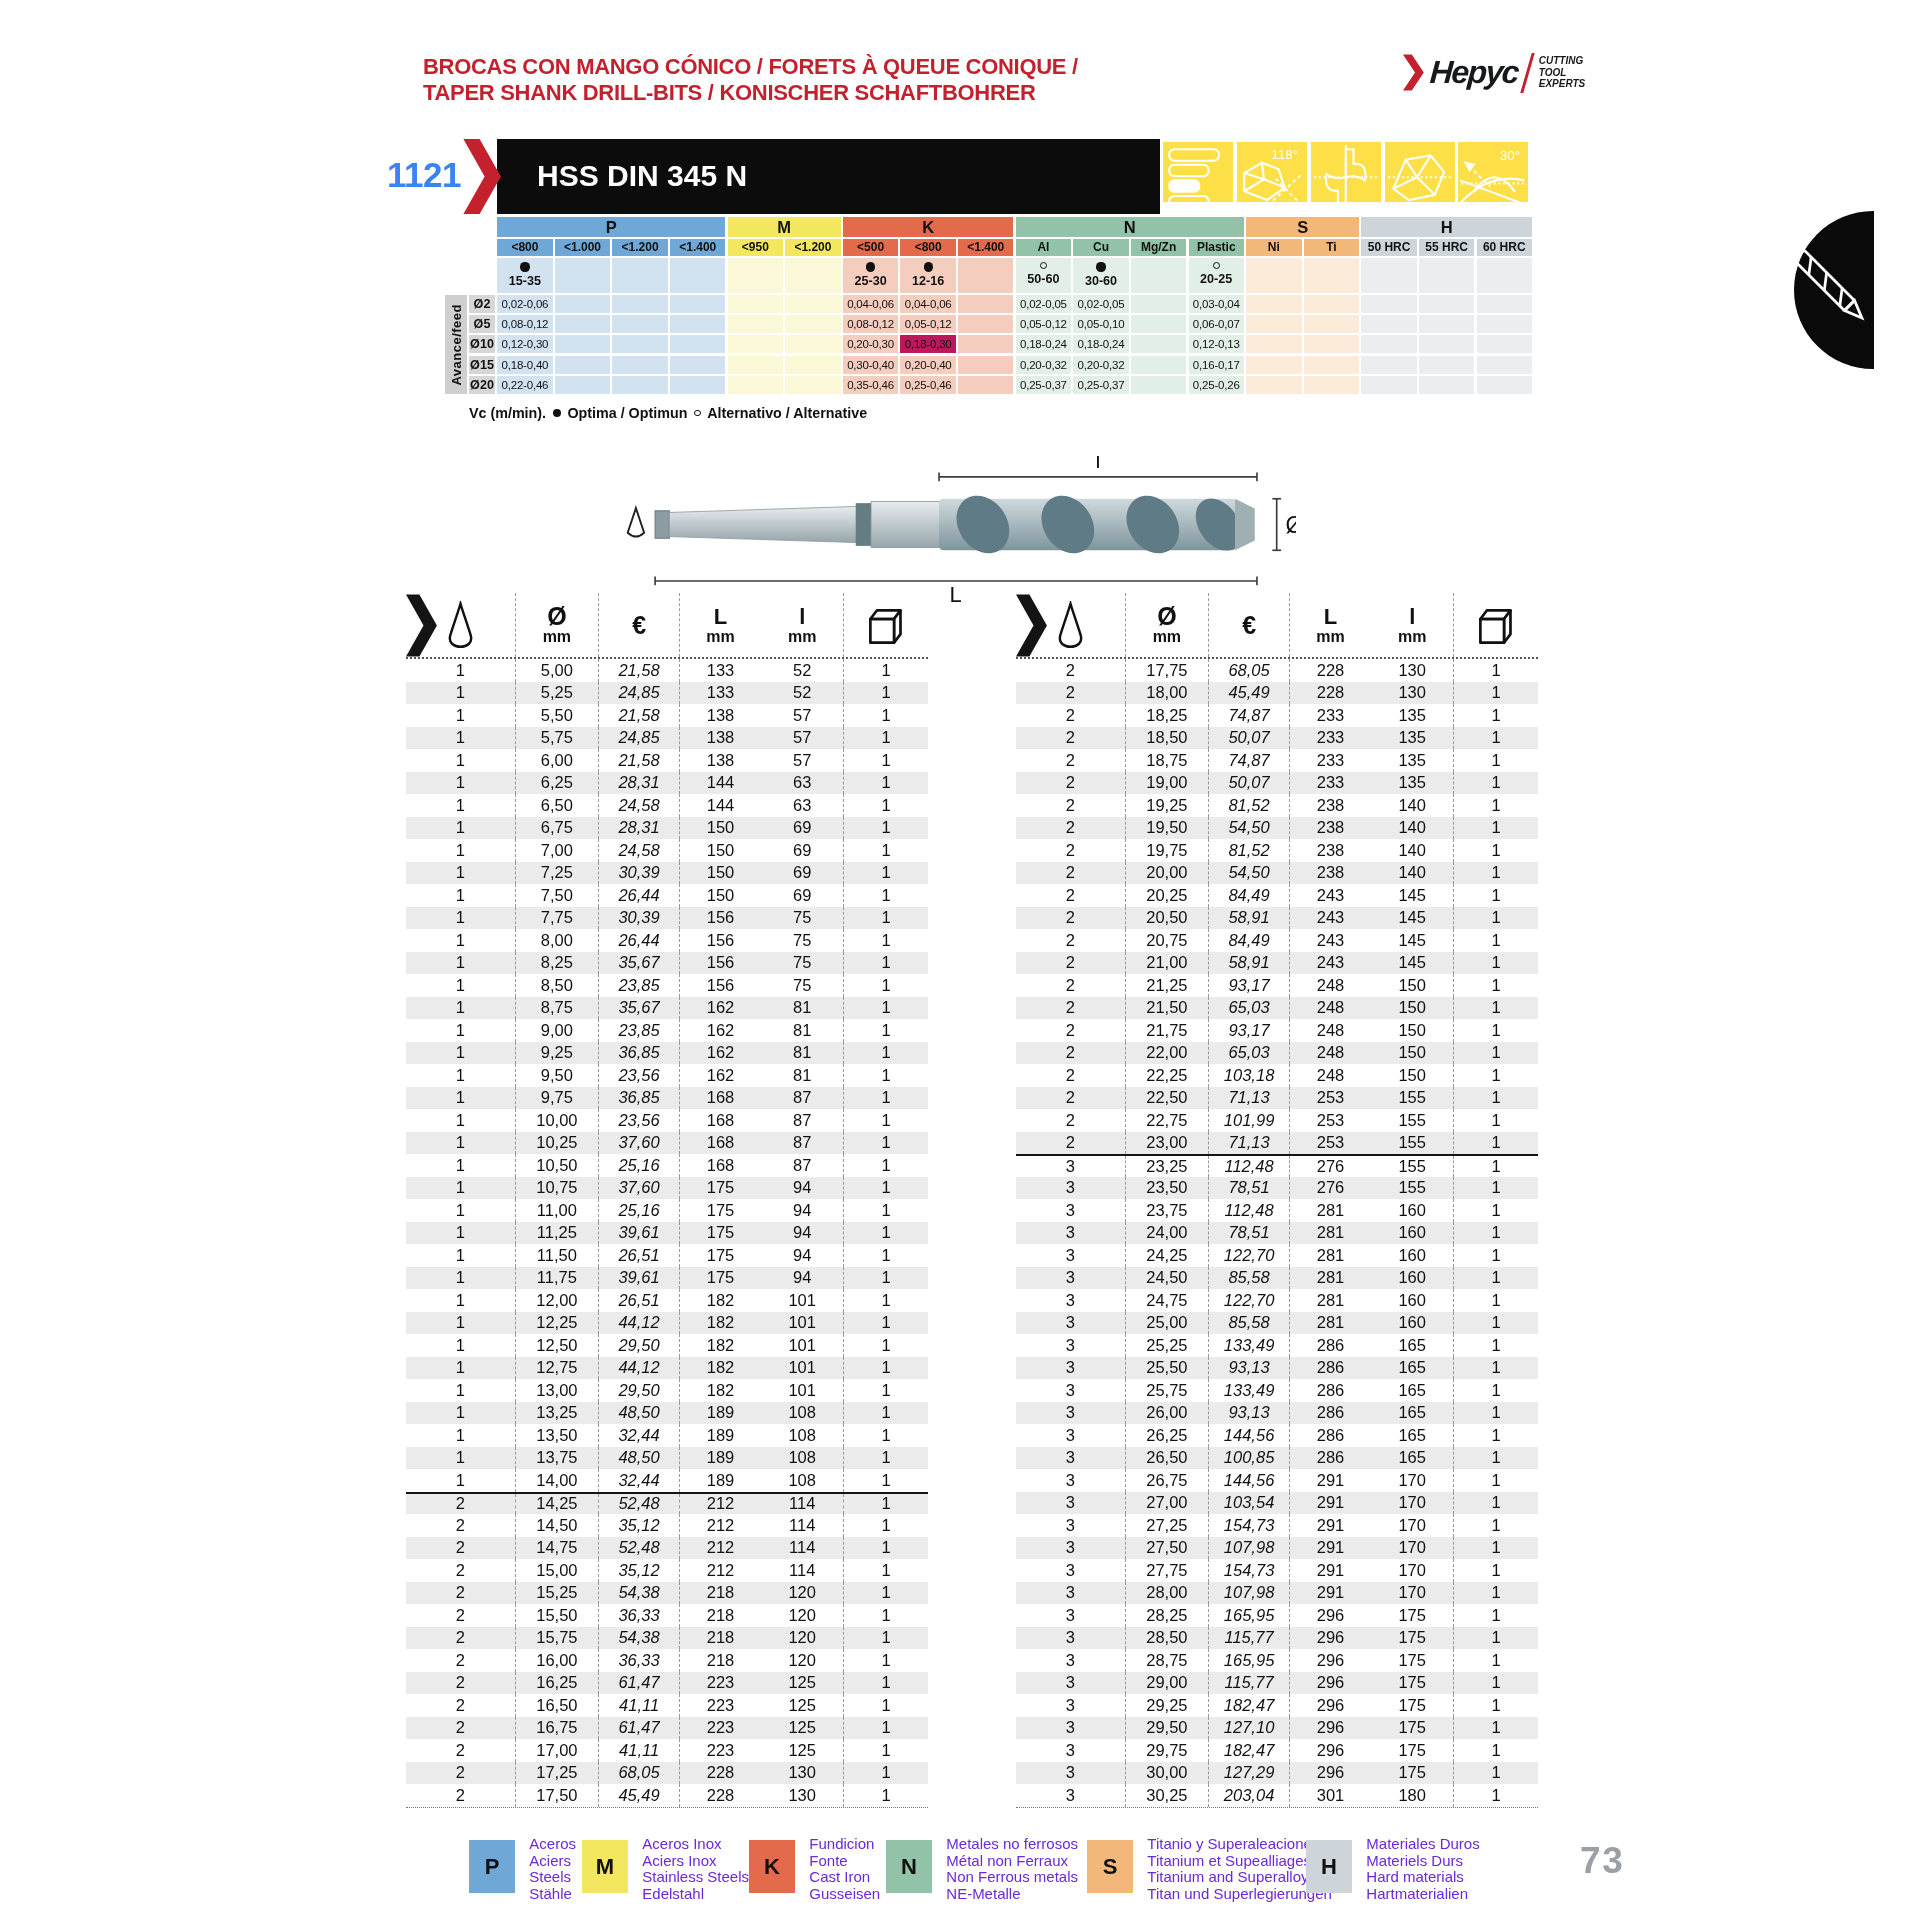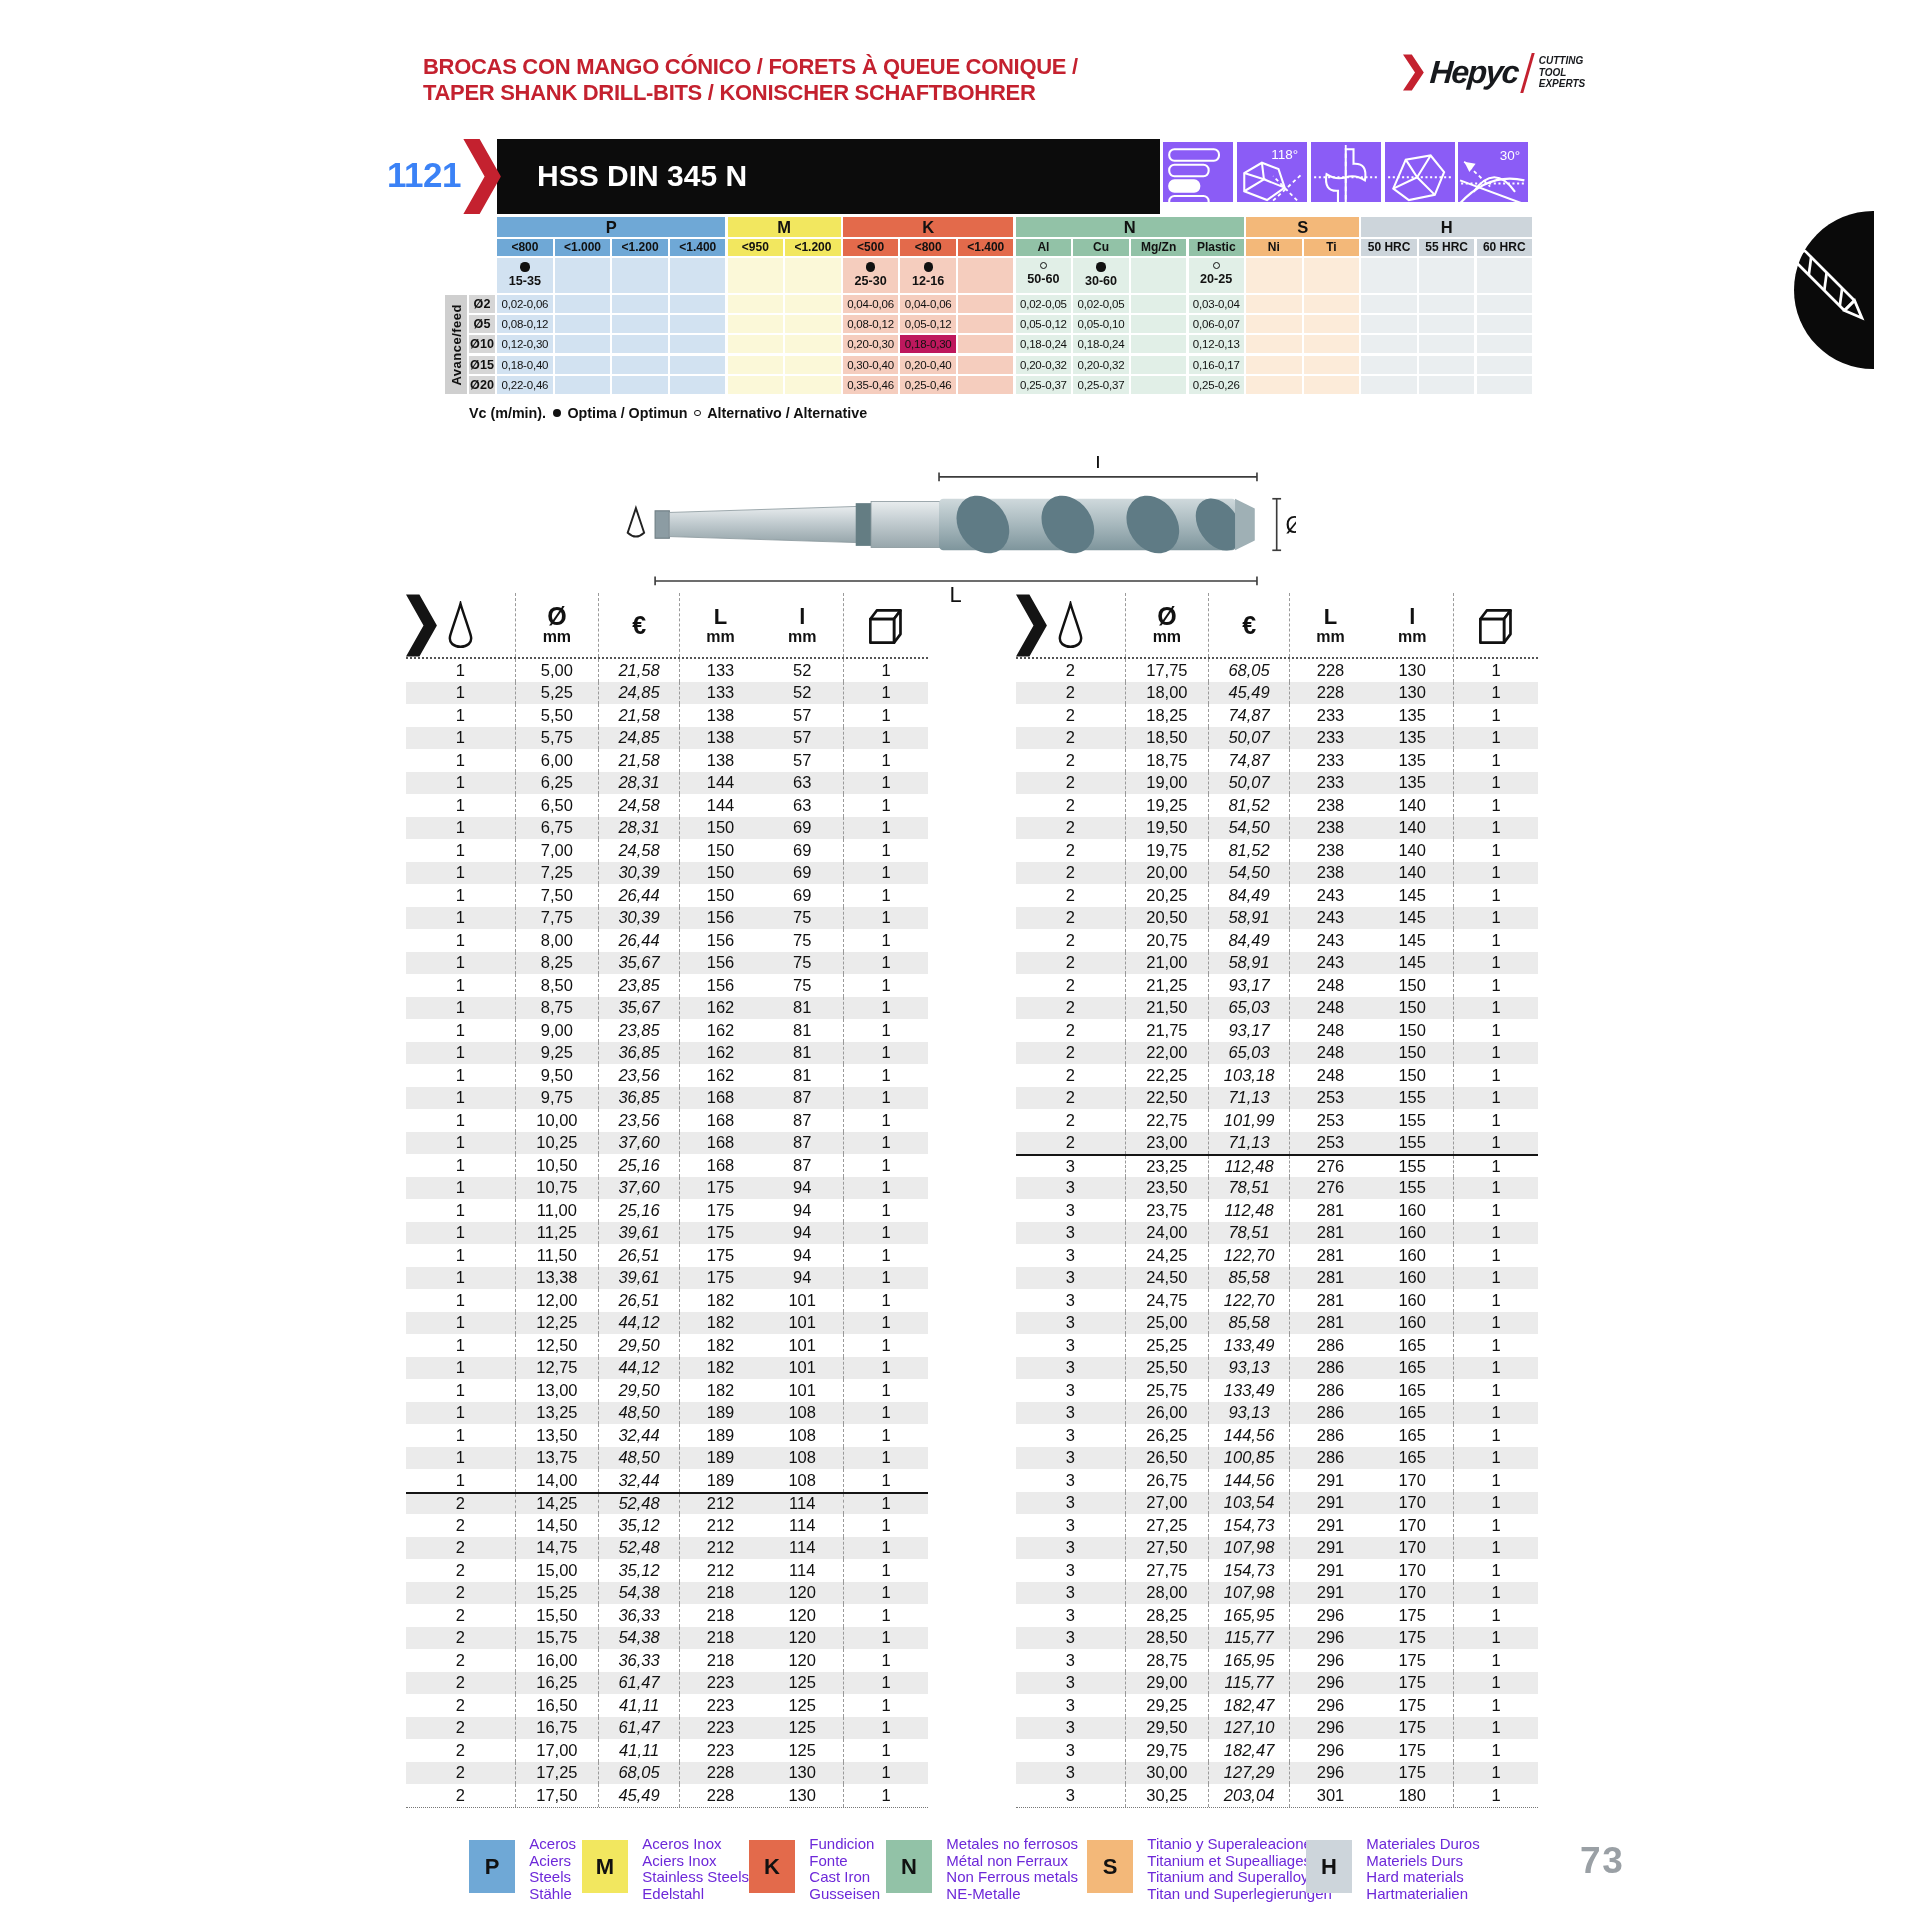--- a/index.html
+++ b/index.html
@@ -18,21 +18,21 @@
   .logo-tagline { font-size:10px; line-height:11.5px; font-style:italic; font-weight:bold; color:#17191d; }
 
   
   .code-1121 { position:absolute; left:340px; top:155px; width:121px; text-align:right;
                font-size:35px; font-weight:bold; color:#3b82f6; letter-spacing:-0.5px; }
   .bar-chev { position:absolute; left:463px; top:139px; z-index:2; }
   .product-bar { position:absolute; left:497px; top:139px; width:1034px; height:75px; background:#0c0c0c; }
   .product-name { position:absolute; left:40px; top:20px; font-size:30px; font-weight:bold; color:#fff; }
   .icon-strip { position:absolute; right:0; top:0; height:75px; display:flex; gap:3.8px;
                 background:#fff; padding:2.7px; }
-  .tech-box { width:70px; height:60px; background:#8b5cf6;text-decoration:underline; }
+  .tech-box { width:70px; height:60px; background:#fde047;text-decoration:underline; }
 
   
   .param-table { position:absolute; left:469px; top:217px; width:1063px; display:grid;
                  grid-template-columns:26px repeat(18,1fr);
                  grid-template-rows:20px 16.5px 35px repeat(5,18px); gap:2.2px; }
   .pt-spacer { background:transparent; }
   .pt-band { display:flex; align-items:center; justify-content:center; font-weight:bold; font-size:16.5px; }
   .pt-sub  { display:flex; align-items:center; justify-content:center; font-weight:bold; font-size:12px; }
   .pt-ind  { display:flex; flex-direction:column; align-items:center; padding-top:4.4px; gap:2.7px;
              font-size:12.6px; font-weight:bold; }
@@ -631,21 +631,21 @@
         <div class="prow">
           <span class="pcell c0 bR">1</span>
           <span class="pcell c1 bR">11,50</span>
           <span class="pcell c2 bR price">26,51</span>
           <span class="pcell c3">175</span>
           <span class="pcell c4 bR">94</span>
           <span class="pcell c5">1</span>
         </div>
         <div class="prow odd">
           <span class="pcell c0 bR">1</span>
-          <span class="pcell c1 bR">13,38</span>
+          <span class="pcell c1 bR">11,75</span>
           <span class="pcell c2 bR price">39,61</span>
           <span class="pcell c3">175</span>
           <span class="pcell c4 bR">94</span>
           <span class="pcell c5">1</span>
         </div>
         <div class="prow">
           <span class="pcell c0 bR">1</span>
           <span class="pcell c1 bR">12,00</span>
           <span class="pcell c2 bR price">26,51</span>
           <span class="pcell c3">182</span>

